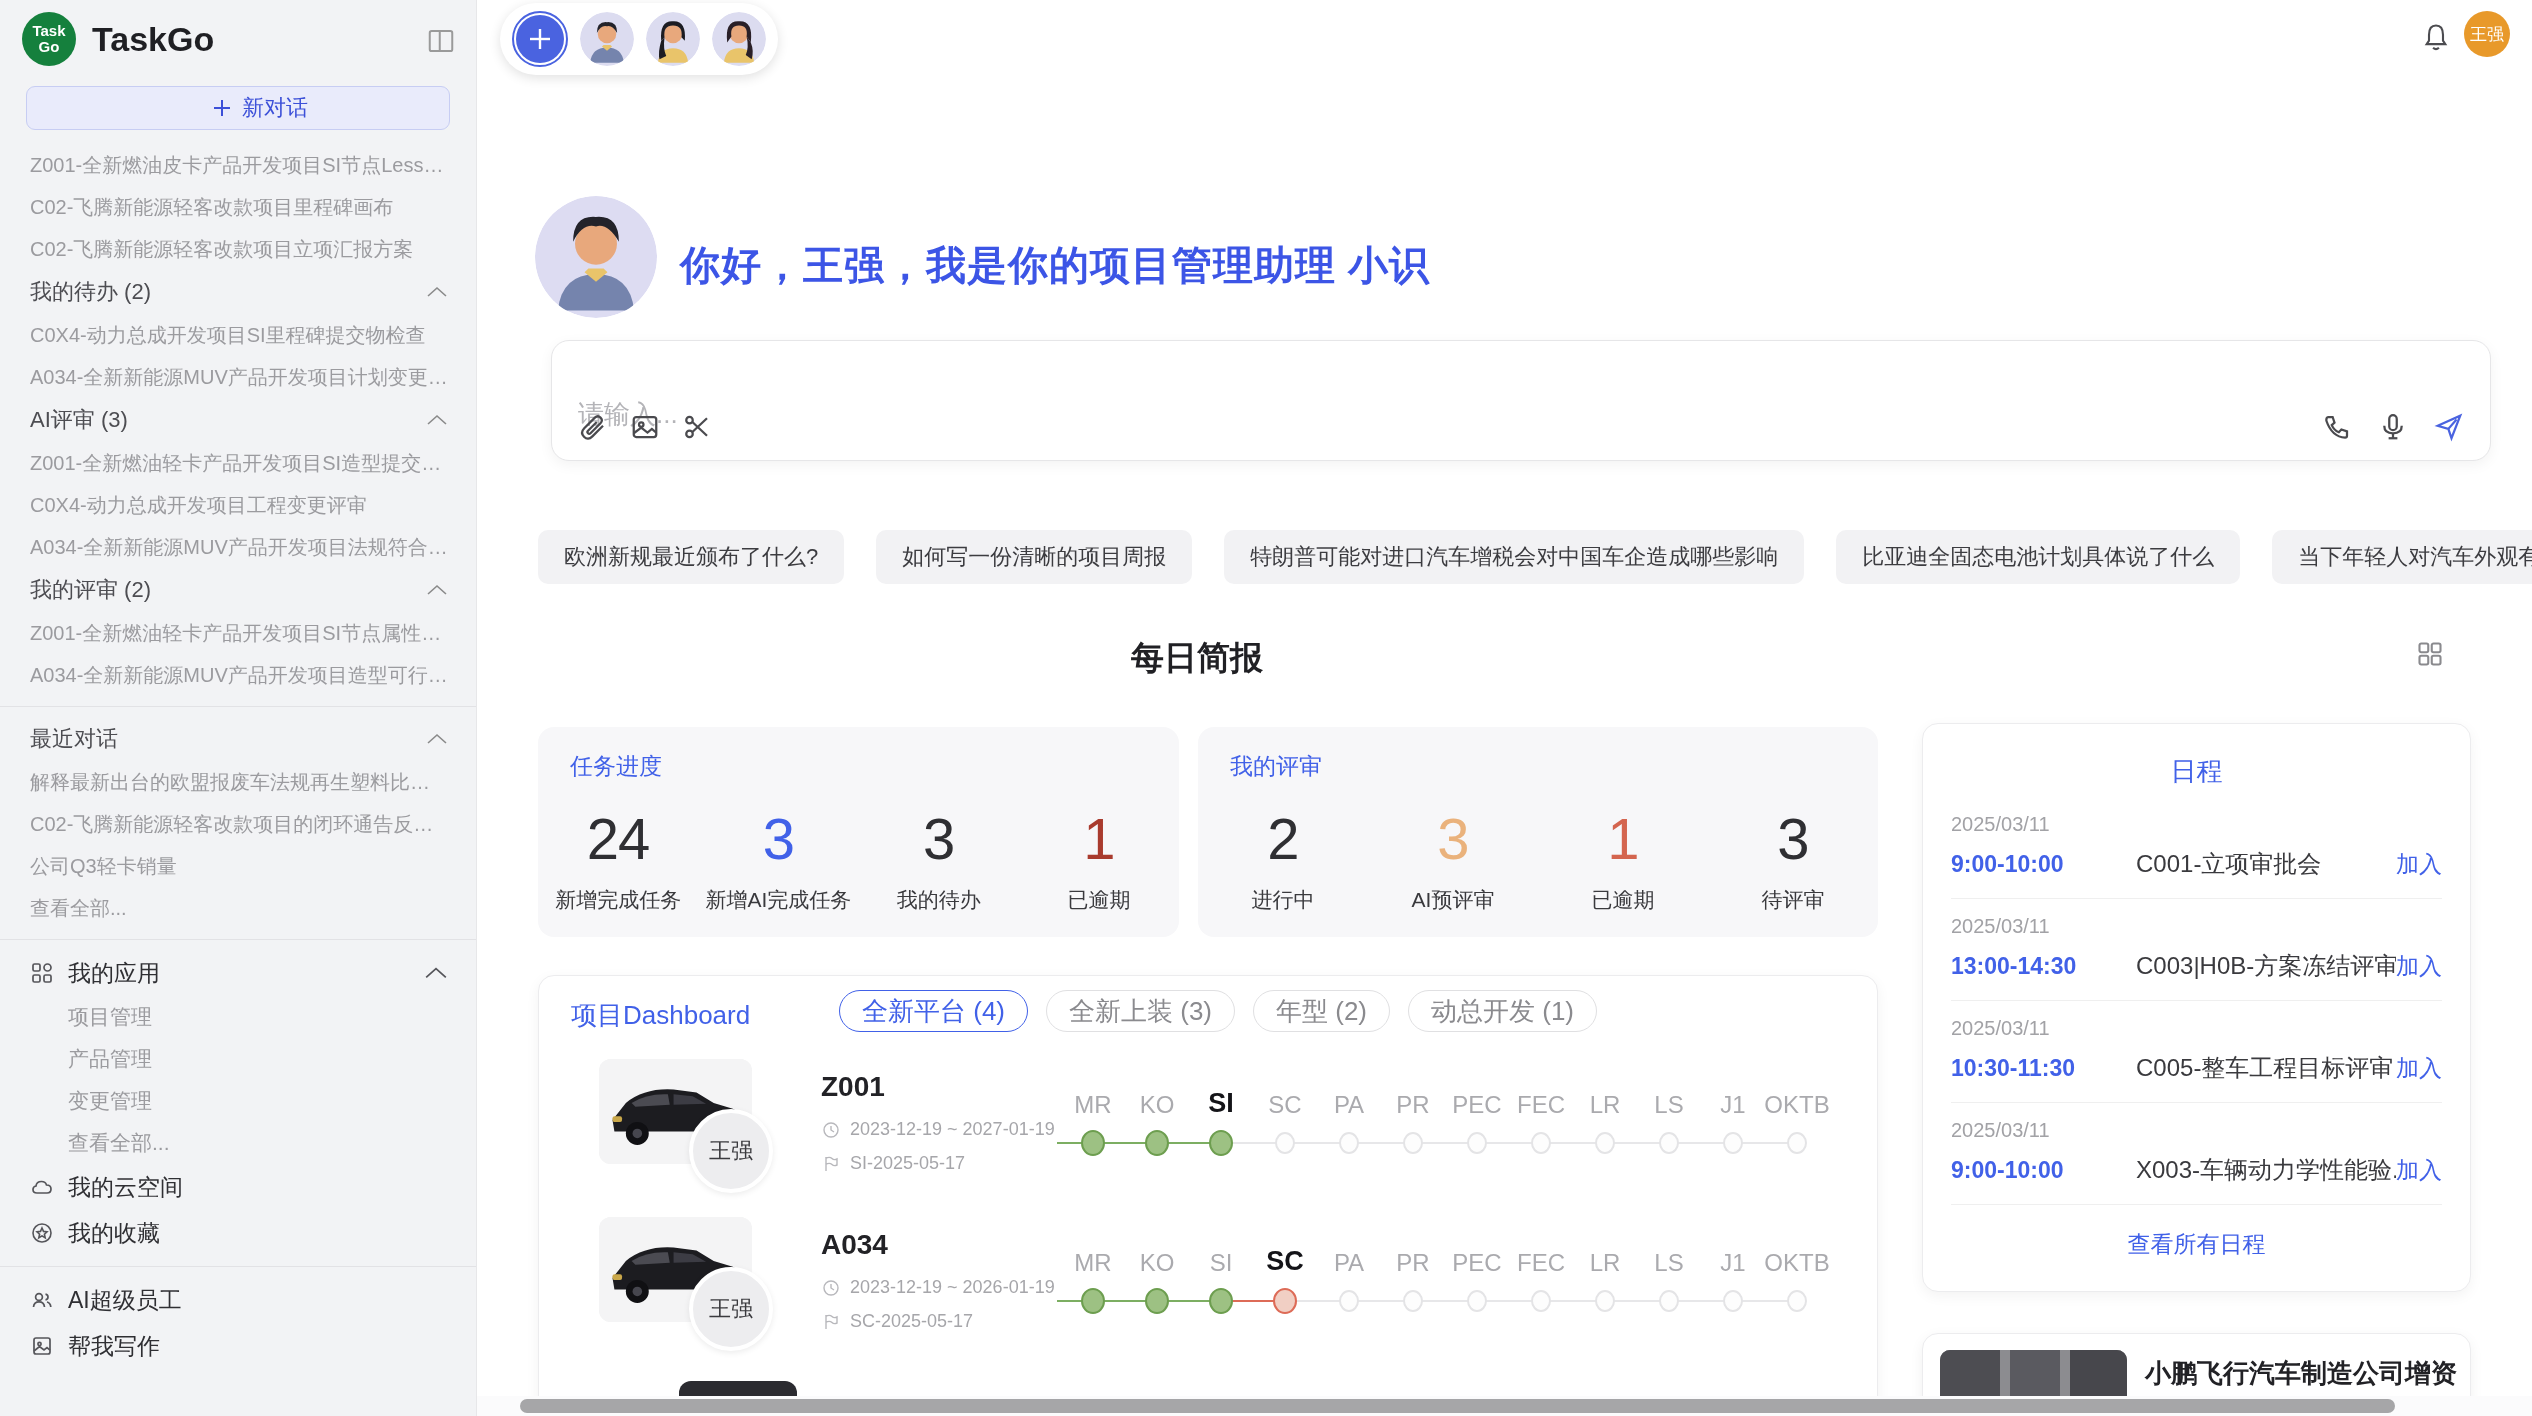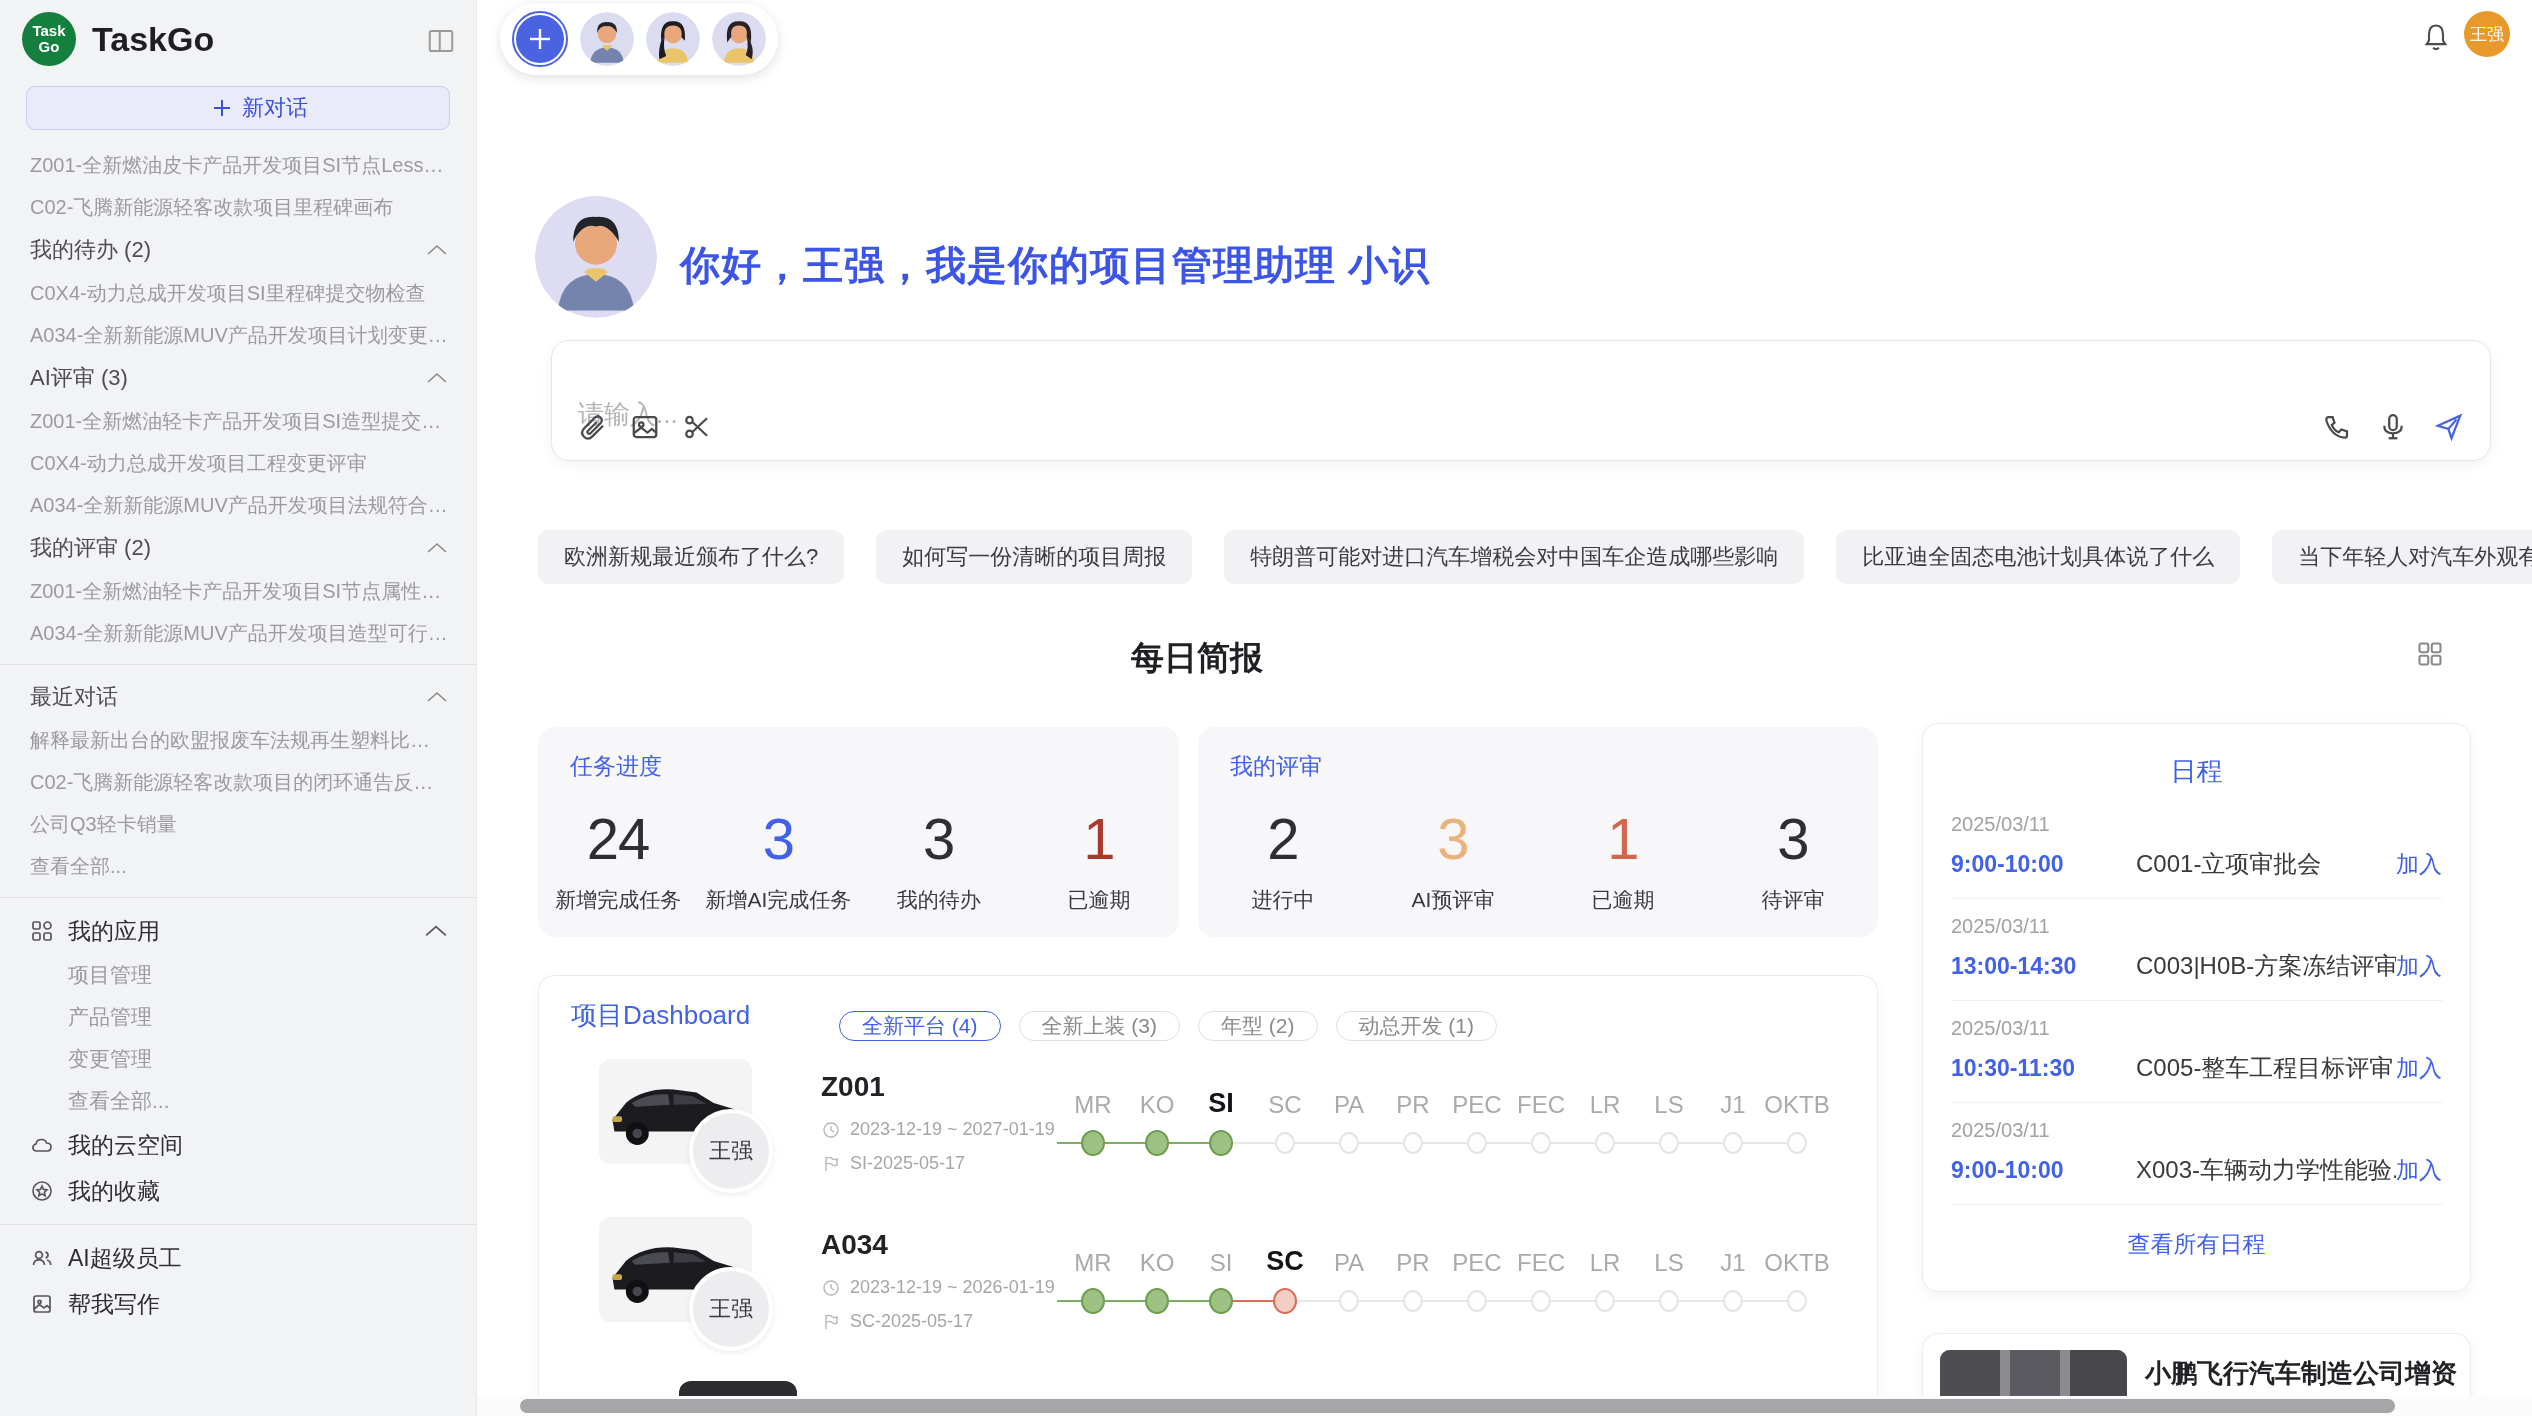--- a/index.html
+++ b/index.html
@@ -106,22 +106,22 @@
   .news-img { position:absolute; left:17px; top:16px; width:187px; height:120px; border-radius:10px;
     overflow:hidden; background:#6d6d72; }
   .news-title { position:absolute; left:222px; top:22px; font-size:26px; font-weight:700; color:#222226; }
   .news-snip { position:absolute; left:222px; top:72px; width:300px; font-size:22px; color:#8e8e92; }
 
   
   .dash { position:absolute; left:538px; top:975px; width:1340px; height:520px; background:#fff;
     border:1px solid #ececee; border-radius:16px; box-shadow:0 4px 14px rgba(0,0,0,.05); }
   .dash-title { position:absolute; left:32px; top:22px; font-size:26px; color:#4161e8; }
   .dash-tabs { position:absolute; left:300px; top:14px; display:flex; gap:18px; }
-  .dtab { height:30px; padding:0 22px; border-radius:21px; border:1px solid #e0e0e2;
-    display:flex; align-items:center; font-size:21px; color:#8a8a8e; background:#fff; cursor:pointer;margin-top:21px; }
+  .dtab { height:42px; padding:0 22px; border-radius:21px; border:1px solid #e0e0e2;
+    display:flex; align-items:center; font-size:26px; color:#8a8a8e; background:#fff; cursor:pointer; }
   .dtab.active { border:1px solid #4161e8; color:#4161e8; }
   .proj-row { position:absolute; left:0; width:1340px; height:150px; }
   .proj-car { position:absolute; left:60px; top:0; width:153px; height:105px; border-radius:12px;
     overflow:hidden; background:#f2f2f2; cursor:pointer; }
   .proj-owner { position:absolute; left:150px; top:50px; width:84px; height:84px; border-radius:50%;
     background:#ededef; border:4px solid #fff; display:flex; align-items:center; justify-content:center;
     font-size:22px; color:#3a3a3e; box-shadow:0 2px 6px rgba(0,0,0,.08); }
   .proj-code { position:absolute; left:282px; top:12px; font-size:28px; font-weight:700; color:#222226; }
   .proj-meta { position:absolute; left:283px; display:flex; align-items:center; gap:10px;
     font-size:18px; color:#a6a6aa; }
@@ -166,20 +166,21 @@
     <div class="newchat">
       <svg width="20" height="20" viewBox="0 0 20 20" stroke="currentColor" stroke-width="2">
         <line x1="10" y1="2" x2="10" y2="18"></line>
           <line x1="2" y1="10" x2="18" y2="10"></line>
       </svg>
       <span>新对话</span>
     </div>
     <div class="sb-scroll" id="sb-groups">
         <div class="sb-item">Z001-全新燃油皮卡产品开发项目SI节点Lesson Learn报告</div>
         <div class="sb-item">C02-飞腾新能源轻客改款项目里程碑画布</div>
+        <div class="sb-item">C02-飞腾新能源轻客改款项目立项汇报方案</div>
         <div class="sb-group-head">
           <span class="lbl">我的待办 (2)</span>
           <svg class="chev" viewBox="0 0 22 14" fill="none" stroke="currentColor" stroke-width="1.6">
             <path d="M2 11 L11 3 L20 11"></path>
           </svg>
         </div>
         <div class="sb-item">C0X4-动力总成开发项目SI里程碑提交物检查</div>
         <div class="sb-item">A034-全新新能源MUV产品开发项目计划变更表编写</div>
         <div class="sb-group-head">
           <span class="lbl">AI评审 (3)</span>

